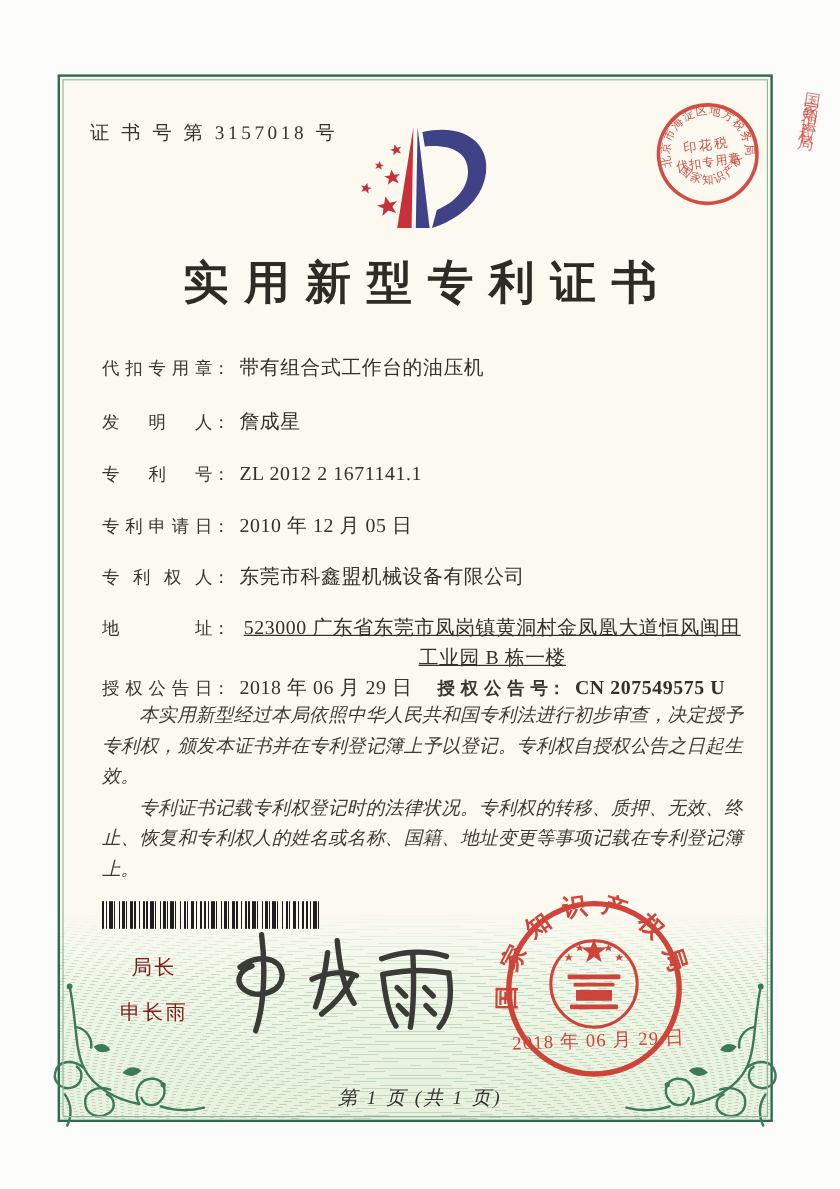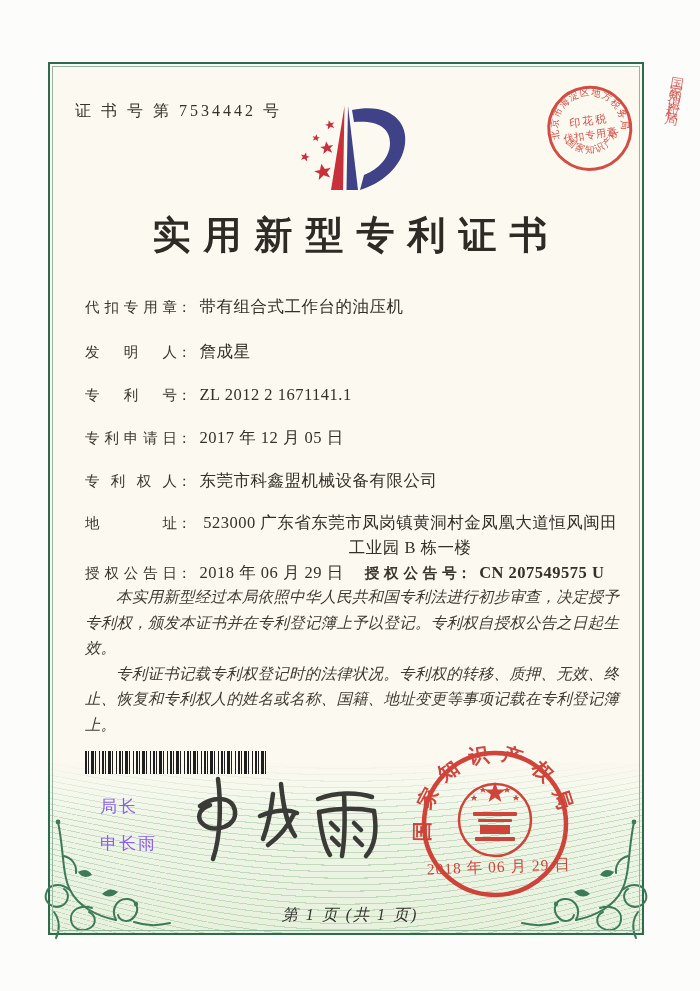--- a/index.html
+++ b/index.html
@@ -63,21 +63,21 @@
   .barcode{
     position:absolute;left:85px;top:751px;width:184px;height:23px;
     background:repeating-linear-gradient(90deg,
       #1d1d1d 0 2px,transparent 2px 3px,
       #1d1d1d 3px 4px,transparent 4px 6px,
       #1d1d1d 6px 9px,transparent 9px 10px,
       #1d1d1d 10px 11px,transparent 11px 14px,
       #1d1d1d 14px 15px,transparent 15px 17px);
   }
   
-  .officer{position:absolute;left:100px;top:795px;font-size:17px;color:#8b5cf6;letter-spacing:2px;}
+  .officer{position:absolute;left:100px;top:795px;font-size:17px;color:#7f1d1d;letter-spacing:2px;text-align:center;}
   .officer .name{margin-top:14px;}
   .signature{position:absolute;left:178px;top:766px;}
   
   .tax-stamp{position:absolute;left:543px;top:59px;transform:rotate(-8deg);opacity:.88;}
   .edge-stamp{
     position:absolute;left:660px;top:66px;height:130px;
     writing-mode:vertical-rl;font-size:13.5px;letter-spacing:6px;
     color:rgba(200,55,45,.68);transform:rotate(9deg);
   }
   .office-seal{position:absolute;left:407px;top:740px;opacity:.92;}
@@ -126,21 +126,21 @@
       </g>
       <g fill="#3d7a58">
         <circle cx="14" cy="6" r="2.4"></circle>
           <circle cx="92" cy="88" r="2.2"></circle>
         <path d="M58,78 q8,-8 16,-2 q-8,8 -16,2 Z"></path>
         <path d="M34,56 q9,-5 14,3 q-9,5 -14,-3 Z"></path>
       </g>
     </svg>
   </div>
 
-  <div class="cert-no">证 书 号 第 7534442 号</div>
+  <div class="cert-no">证 书 号 第 3157018 号</div>
 
   <svg class="logo" width="160" height="115" viewBox="0 0 160 115">
     <defs>
       <path id="star" d="M0,-10 L2.9,-3.1 10,-3.1 4.5,1.2 6.9,8.1 0,4 -6.9,8.1 -4.5,1.2 -10,-3.1 -2.9,-3.1 Z"></path>
     </defs>
 
     <polygon points="72.5,16 71,100 59,100" fill="#c8303a"></polygon>
 
     <polygon points="76,16 86,100 74.5,100" fill="#3f4286"></polygon>
 
@@ -167,31 +167,31 @@
       <span class="val">詹成星</span>
     </div>
     <div class="frow r3">
       <span class="lab">专利号</span>
         <span class="colon">：</span>
       <span class="val">ZL 2012 2 1671141.1</span>
     </div>
     <div class="frow r4">
       <span class="lab">专利申请日</span>
         <span class="colon">：</span>
-      <span class="val">2017 年 12 月 05 日</span>
+      <span class="val">2010 年 12 月 05 日</span>
     </div>
     <div class="frow r5">
       <span class="lab">专利权人</span>
         <span class="colon">：</span>
       <span class="val">东莞市科鑫盟机械设备有限公司</span>
     </div>
     <div class="frow r6">
       <span class="lab">地址</span>
         <span class="colon">：</span>
-      <span class="val" style="width:430px;">523000 广东省东莞市凤岗镇黄洞村金凤凰大道恒风闽田工业园 B 栋一楼</span>
+      <span class="val" style="width:430px;text-decoration:underline;">523000 广东省东莞市凤岗镇黄洞村金凤凰大道恒风闽田工业园 B 栋一楼</span>
     </div>
     <div class="frow r7">
       <span class="lab">授权公告日</span>
         <span class="colon">：</span>
       <span class="val">2018 年 06 月 29 日</span>
       <span class="pair2">
         <span class="lab">授权公告号</span>
           <span class="colon">：</span>
         <span class="val">CN 207549575 U</span>
       </span>

